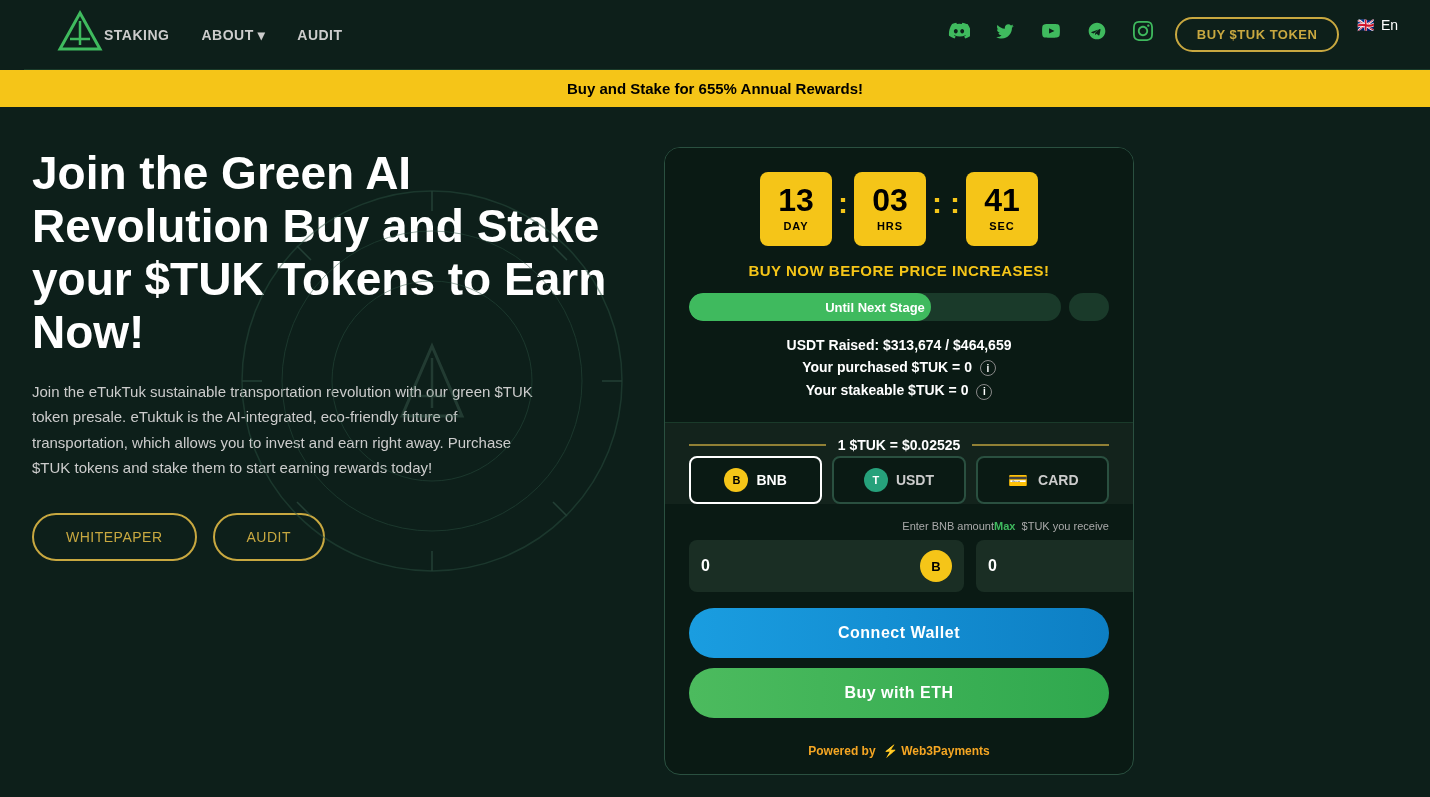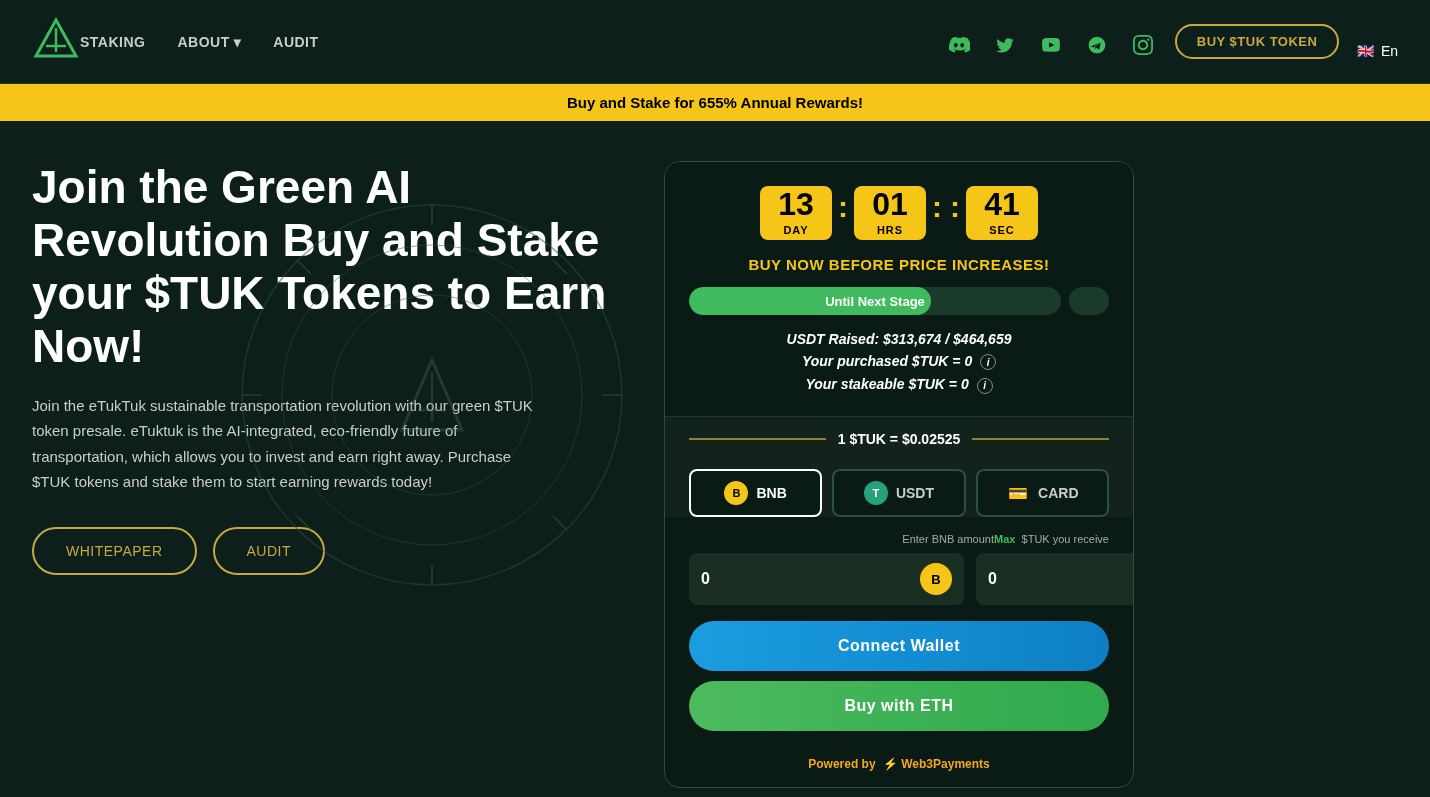--- a/index.html
+++ b/index.html
@@ -9,46 +9,47 @@
       color: #fff;
       min-height: 797px;
       overflow-x: hidden;
     }
 
     
     nav {
       display: flex;
       align-items: center;
       padding: 0 32px;
-      height: 84px;
+      height: 70px;
       background: #0d1f1a;
       border-bottom: 1px solid #1a3a2a;
       position: relative;
       z-index: 10;
+      margin-left: 24px;
     }
     .nav-links {
       display: flex;
       align-items: center;
       gap: 32px;
       flex: 1;
     }
     .nav-link {
       color: #ccc;
       text-decoration: none;
       font-size: 14px;
       font-weight: 600;
       letter-spacing: 0.5px;
       cursor: pointer;
       display: flex;
       align-items: center;
       gap: 4px;
     }
     .nav-right {
       display: flex;
-      align-items: flex-end;
+      align-items: flex-start;
       gap: 18px;
       margin-left: auto;
     }
     .social-icon {
       width: 28px;
       height: 28px;
       display: flex;
       align-items: center;
       justify-content: center;
       cursor: pointer;
@@ -164,21 +165,21 @@
       display: flex;
       align-items: center;
       justify-content: center;
       gap: 4px;
       margin-bottom: 16px;
     }
     .countdown-block {
       background: #f5c518;
       color: #000;
       border-radius: 8px;
-      padding: 2px 18px;
+      padding: 12px 18px;
       text-align: center;
       min-width: 72px;
     }
     .countdown-num {
       font-size: 32px;
       font-weight: 800;
       line-height: 1;
       display: block;
     }
     .countdown-lbl {
@@ -244,21 +245,20 @@
     .stats-section {
       background: #0a1a14;
       padding: 0 24px 16px 24px;
       text-align: center;
     }
     .stat-row {
       font-size: 14px;
       color: #ddd;
       margin-bottom: 6px;
       font-weight: 600;
-      font-style: italic;
     }
     .stat-row span { color: #fff; font-weight: 700; }
     .info-icon {
       display: inline-flex;
       align-items: center;
       justify-content: center;
       width: 16px;
       height: 16px;
       border-radius: 50%;
       border: 1.5px solid #888;
@@ -272,21 +272,21 @@
     
     .token-price-section {
       background: #13231c;
       padding: 14px 24px 0 24px;
     }
     .token-price-row {
       display: flex;
       align-items: center;
       justify-content: center;
       gap: 12px;
-      margin-bottom: 22px;
+      margin-bottom: 3px;
     }
     .token-price-line {
       flex: 1;
       height: 2px;
       background: #c8a840;
       opacity: 0.7;
     }
     .token-price-text {
       color: #fff;
       font-weight: 700;
@@ -528,21 +528,21 @@
   <div class="widget">
 
     <div class="countdown-section">
       <div class="countdown">
         <div class="countdown-block">
           <span class="countdown-num">13</span>
           <span class="countdown-lbl">DAY</span>
         </div>
         <span class="countdown-sep">:</span>
         <div class="countdown-block">
-          <span class="countdown-num">01</span>
+          <span class="countdown-num">03</span>
           <span class="countdown-lbl">HRS</span>
         </div>
         <span class="countdown-sep">:</span>
         <span class="countdown-sep">:</span>
         <div class="countdown-block">
           <span class="countdown-num">41</span>
           <span class="countdown-lbl">SEC</span>
         </div>
       </div>
 

